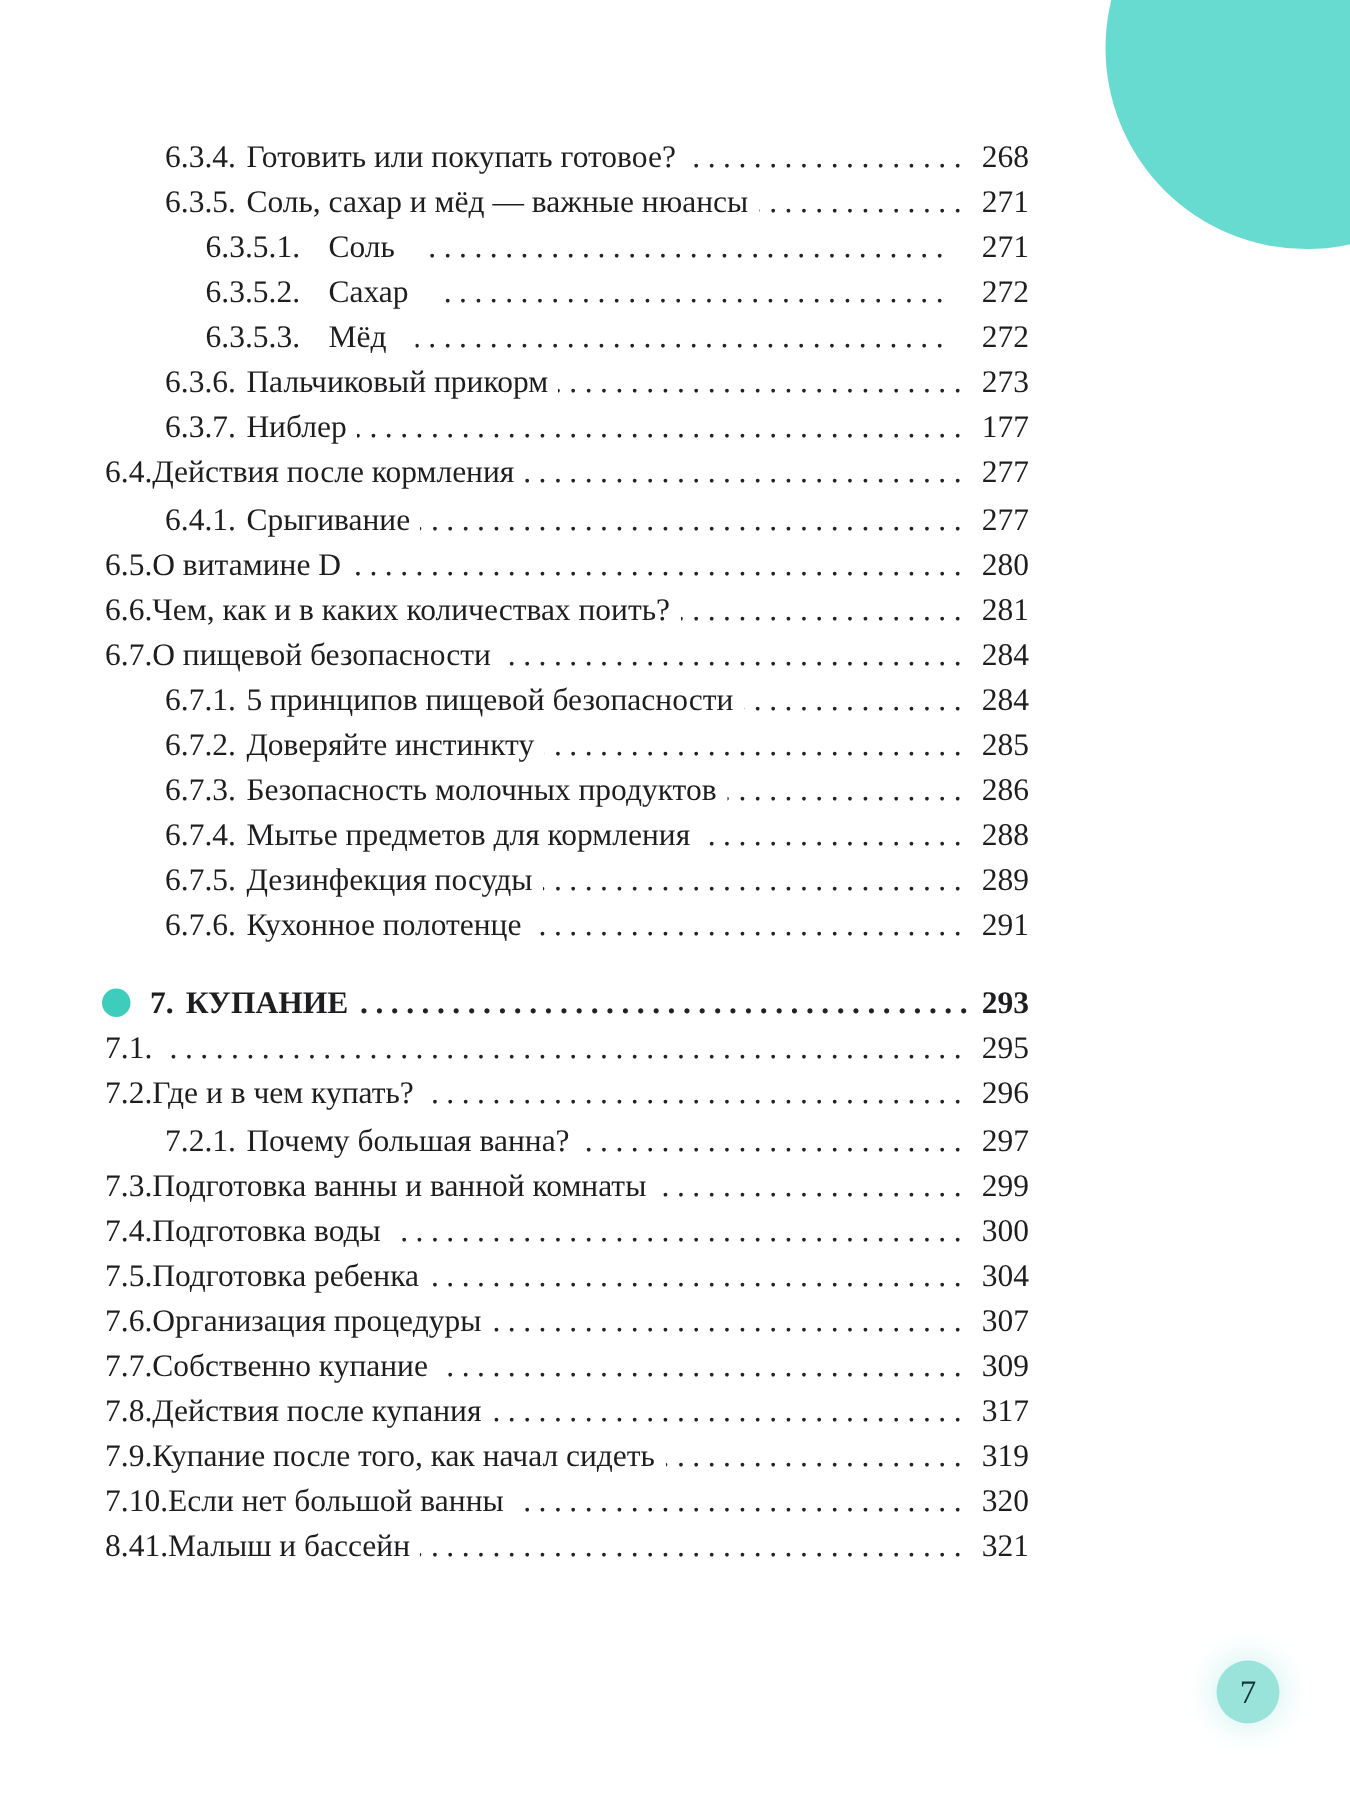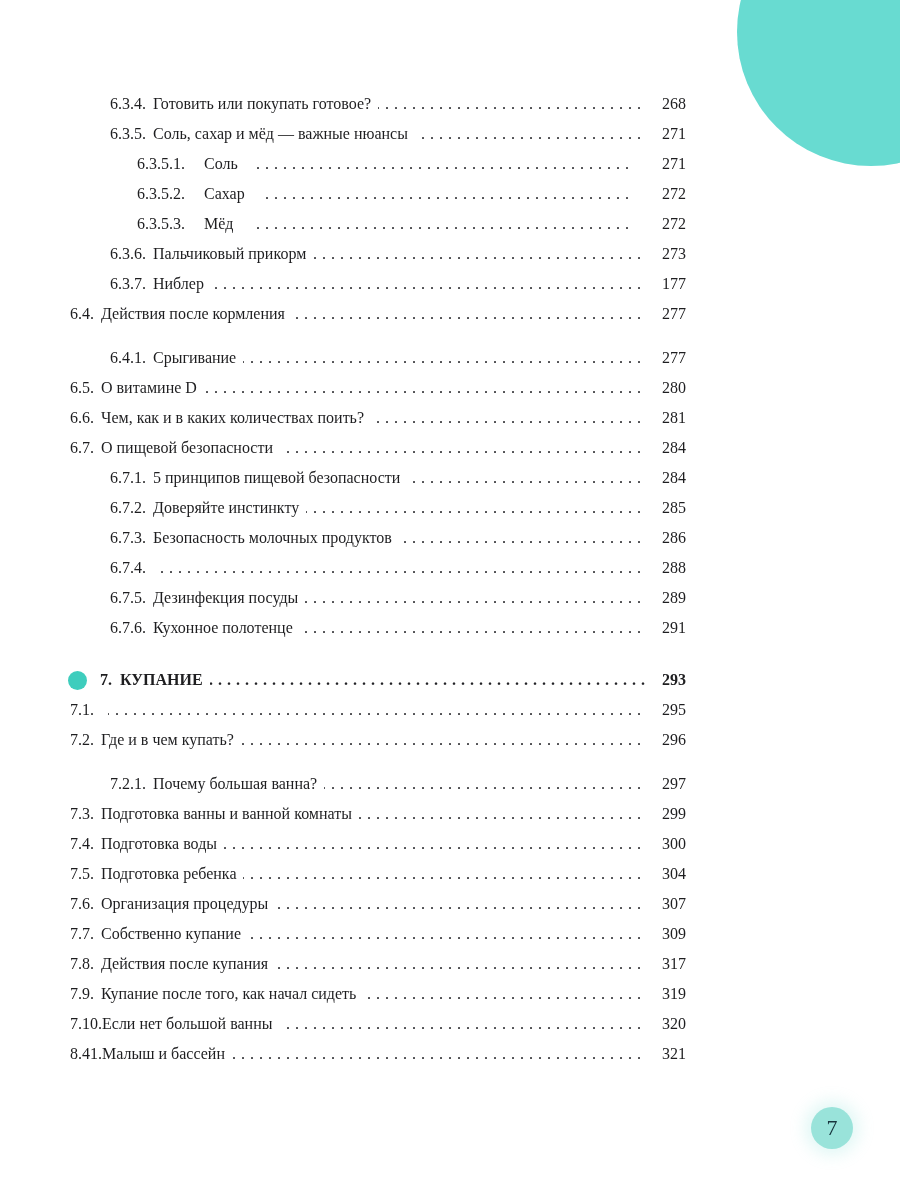--- a/index.html
+++ b/index.html
@@ -13,28 +13,28 @@
   .corner-circle{
     position:absolute;left:737px;top:-102px;width:268px;height:268px;
     border-radius:50%;background:var(--corner,#68dbd1);
   }
   
   .toc{
     position:absolute;left:70px;top:0;width:616px;padding-top:89px;
   }
   .row{
     display:flex;align-items:center;
-    font-size:16px;line-height:30px;height:30px;
+    font-size:21px;line-height:30px;height:30px;
     white-space:nowrap;position:relative;
   }
   .row.d1 .num{flex:none;min-width:31px;}
   .row.d2{margin-left:40px;}
   .row.d3{margin-left:67px;gap:12px;}
   .row.d2 .num,.row.d3 .num{flex:none;margin-right:7px;}
-  .row.gap{margin-top:14px;}
+  .row.gap{margin-top:2px;}
   .row.section{
     font-weight:bold;margin-left:30px;margin-top:22px;
   }
   .row.section .num{flex:none;margin-right:8px;}
   .bullet{
     position:absolute;left:-32px;top:6px;width:19px;height:19px;
     border-radius:50%;background:var(--bullet,#3ecdbd);
   }
   .title{flex:none;}
   .leader{
@@ -147,20 +147,21 @@
       <span class="pg">285</span>
     </div>
     <div class="row d2">
       <span class="num">6.7.3.</span>
       <span class="title">Безопасность молочных продуктов</span>
       <span class="leader"></span>
       <span class="pg">286</span>
     </div>
     <div class="row d2">
       <span class="num">6.7.4.</span>
+      <span class="title">Мытье предметов для кормления</span>
       <span class="leader"></span>
       <span class="pg">288</span>
     </div>
     <div class="row d2">
       <span class="num">6.7.5.</span>
       <span class="title">Дезинфекция посуды</span>
       <span class="leader"></span>
       <span class="pg">289</span>
     </div>
     <div class="row d2">

